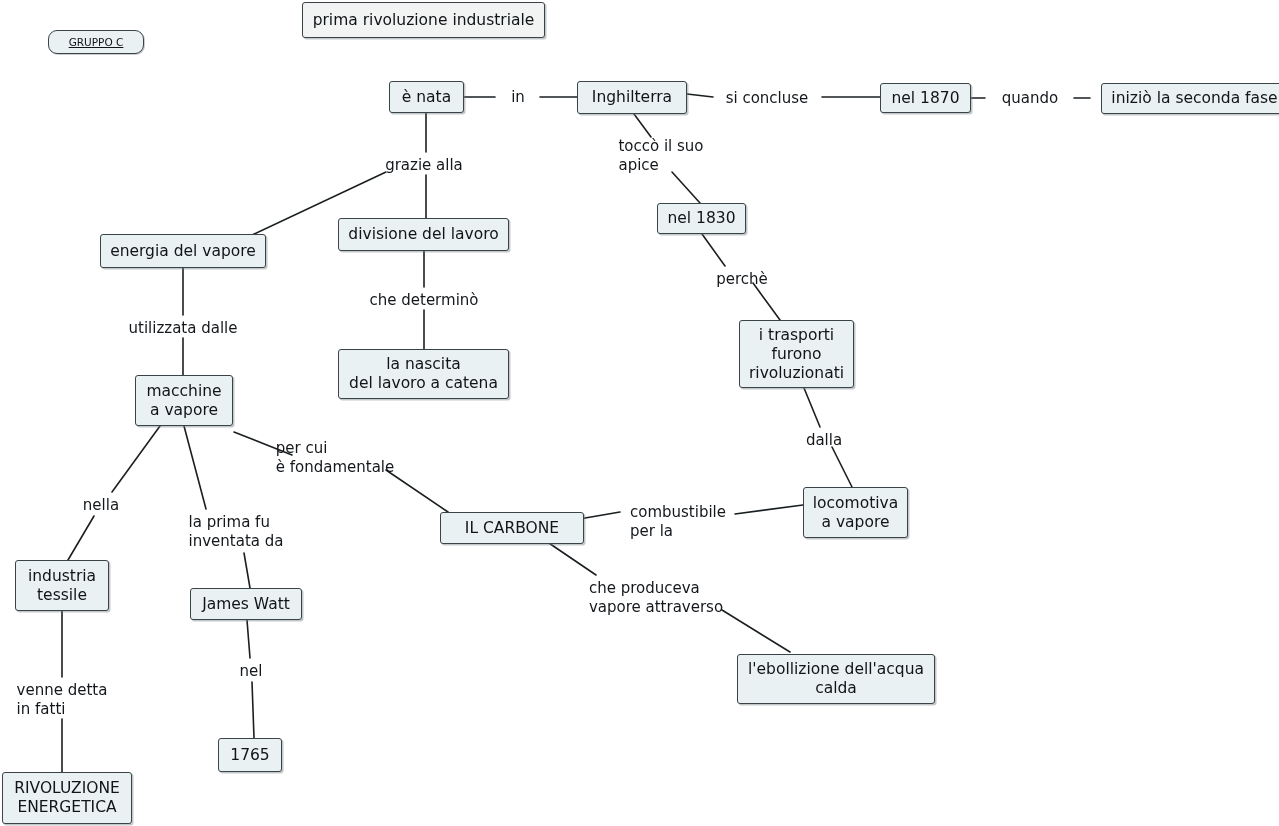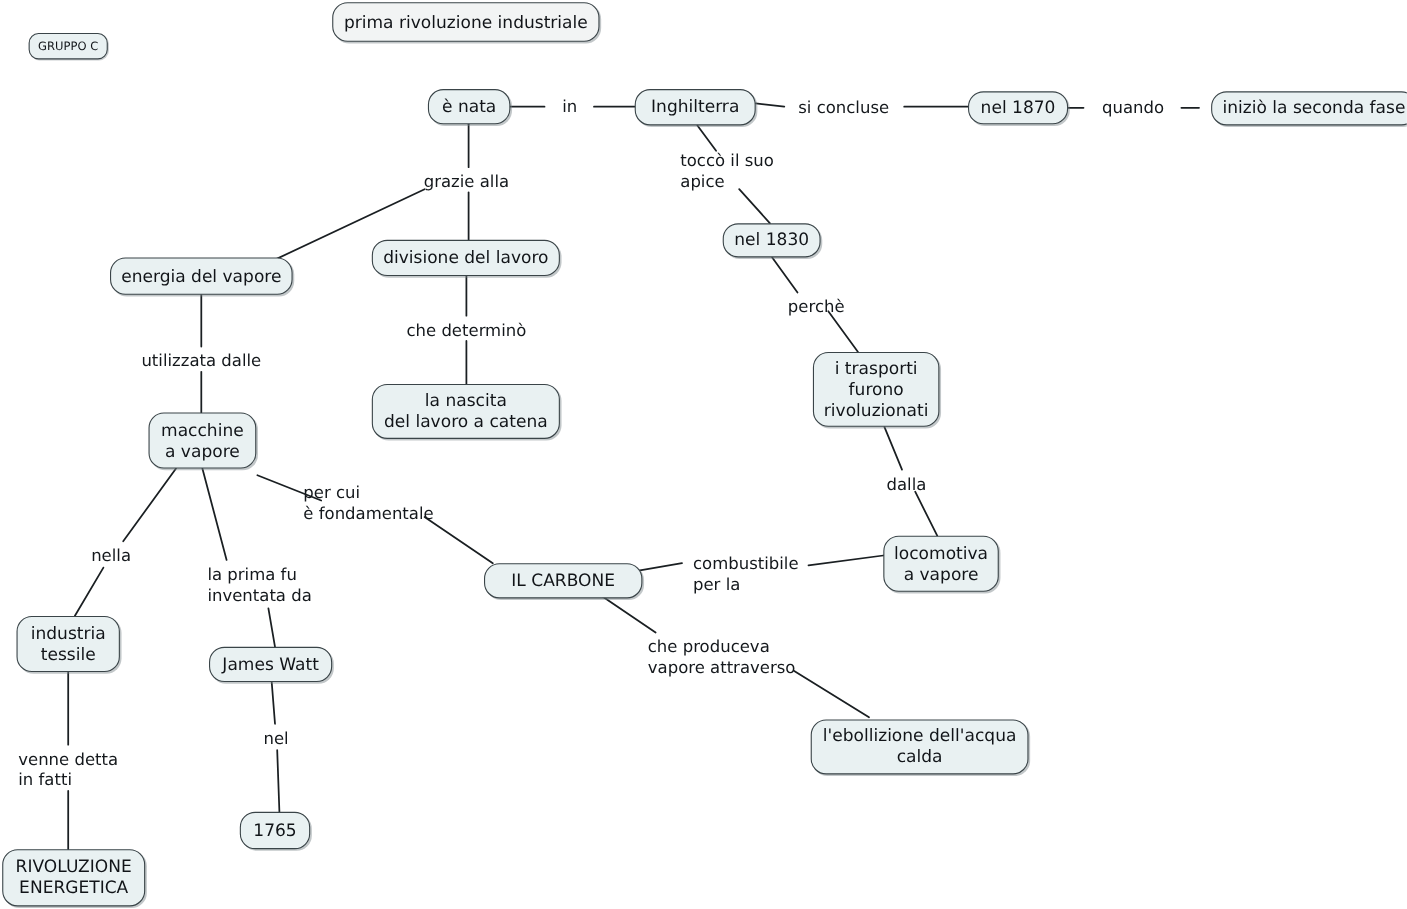--- a/index.html
+++ b/index.html
@@ -24,21 +24,21 @@
     top: 0;
     width: 1279px;
     height: 826px;
     pointer-events: none;
   }
   .node {
     position: absolute;
     box-sizing: border-box;
     background: #e9f1f2;
     border: 1.6px solid #3a4448;
-    border-radius: 14px;
+    border-radius: 3px;
     color: #111418;
     font-size: 15.5px;
     line-height: 19px;
     text-align: center;
     display: flex;
     align-items: center;
     justify-content: center;
     padding: 3px 10px;
     white-space: pre;
     box-shadow: 1.5px 1.5px 0 rgba(120,130,135,0.45);
@@ -100,21 +100,21 @@
       <line x1="562" y1="522" x2="620" y2="512" stroke="#1a1f22" stroke-width="1.6" stroke-linecap="round"></line>
       <line x1="735" y1="514" x2="803" y2="505" stroke="#1a1f22" stroke-width="1.6" stroke-linecap="round"></line>
       <line x1="540" y1="537" x2="596" y2="575" stroke="#1a1f22" stroke-width="1.6" stroke-linecap="round"></line>
       <line x1="722" y1="610" x2="790" y2="652" stroke="#1a1f22" stroke-width="1.6" stroke-linecap="round"></line>
       <line x1="247" y1="620" x2="250" y2="658" stroke="#1a1f22" stroke-width="1.6" stroke-linecap="round"></line>
       <line x1="252" y1="682" x2="254" y2="738" stroke="#1a1f22" stroke-width="1.6" stroke-linecap="round"></line>
       <line x1="62" y1="611" x2="62" y2="677" stroke="#1a1f22" stroke-width="1.6" stroke-linecap="round"></line>
       <line x1="62" y1="719" x2="62" y2="772" stroke="#1a1f22" stroke-width="1.6" stroke-linecap="round"></line>
     </svg>
   <div id="node-layer">
-      <div class="node badge" style="left: 26px; top: 30px; width: 72px; height: 24px;">GRUPPO C</div>
+      <div class="node badge" style="left: 48px; top: 30px; width: 96px; height: 24px; text-decoration: underline;">GRUPPO C</div>
       <div class="node root" style="left: 302px; top: 2px; width: 243px; height: 36px;">prima rivoluzione industriale</div>
       <div class="node" style="left: 389px; top: 81px; width: 75px; height: 32px;">è nata</div>
       <div class="node" style="left: 577px; top: 81px; width: 110px; height: 33px;">Inghilterra</div>
       <div class="node" style="left: 880px; top: 83px; width: 91px; height: 30px;">nel 1870</div>
       <div class="node" style="left: 1090px; top: 83px; width: 187px; height: 31px; margin-left: 11px;">iniziò la seconda fase</div>
       <div class="node" style="left: 657px; top: 203px; width: 89px; height: 31px;">nel 1830</div>
       <div class="node" style="left: 739px; top: 320px; width: 115px; height: 68px;">i trasporti
 furono
 rivoluzionati</div>
       <div class="node" style="left: 803px; top: 487px; width: 105px; height: 51px;">locomotiva

